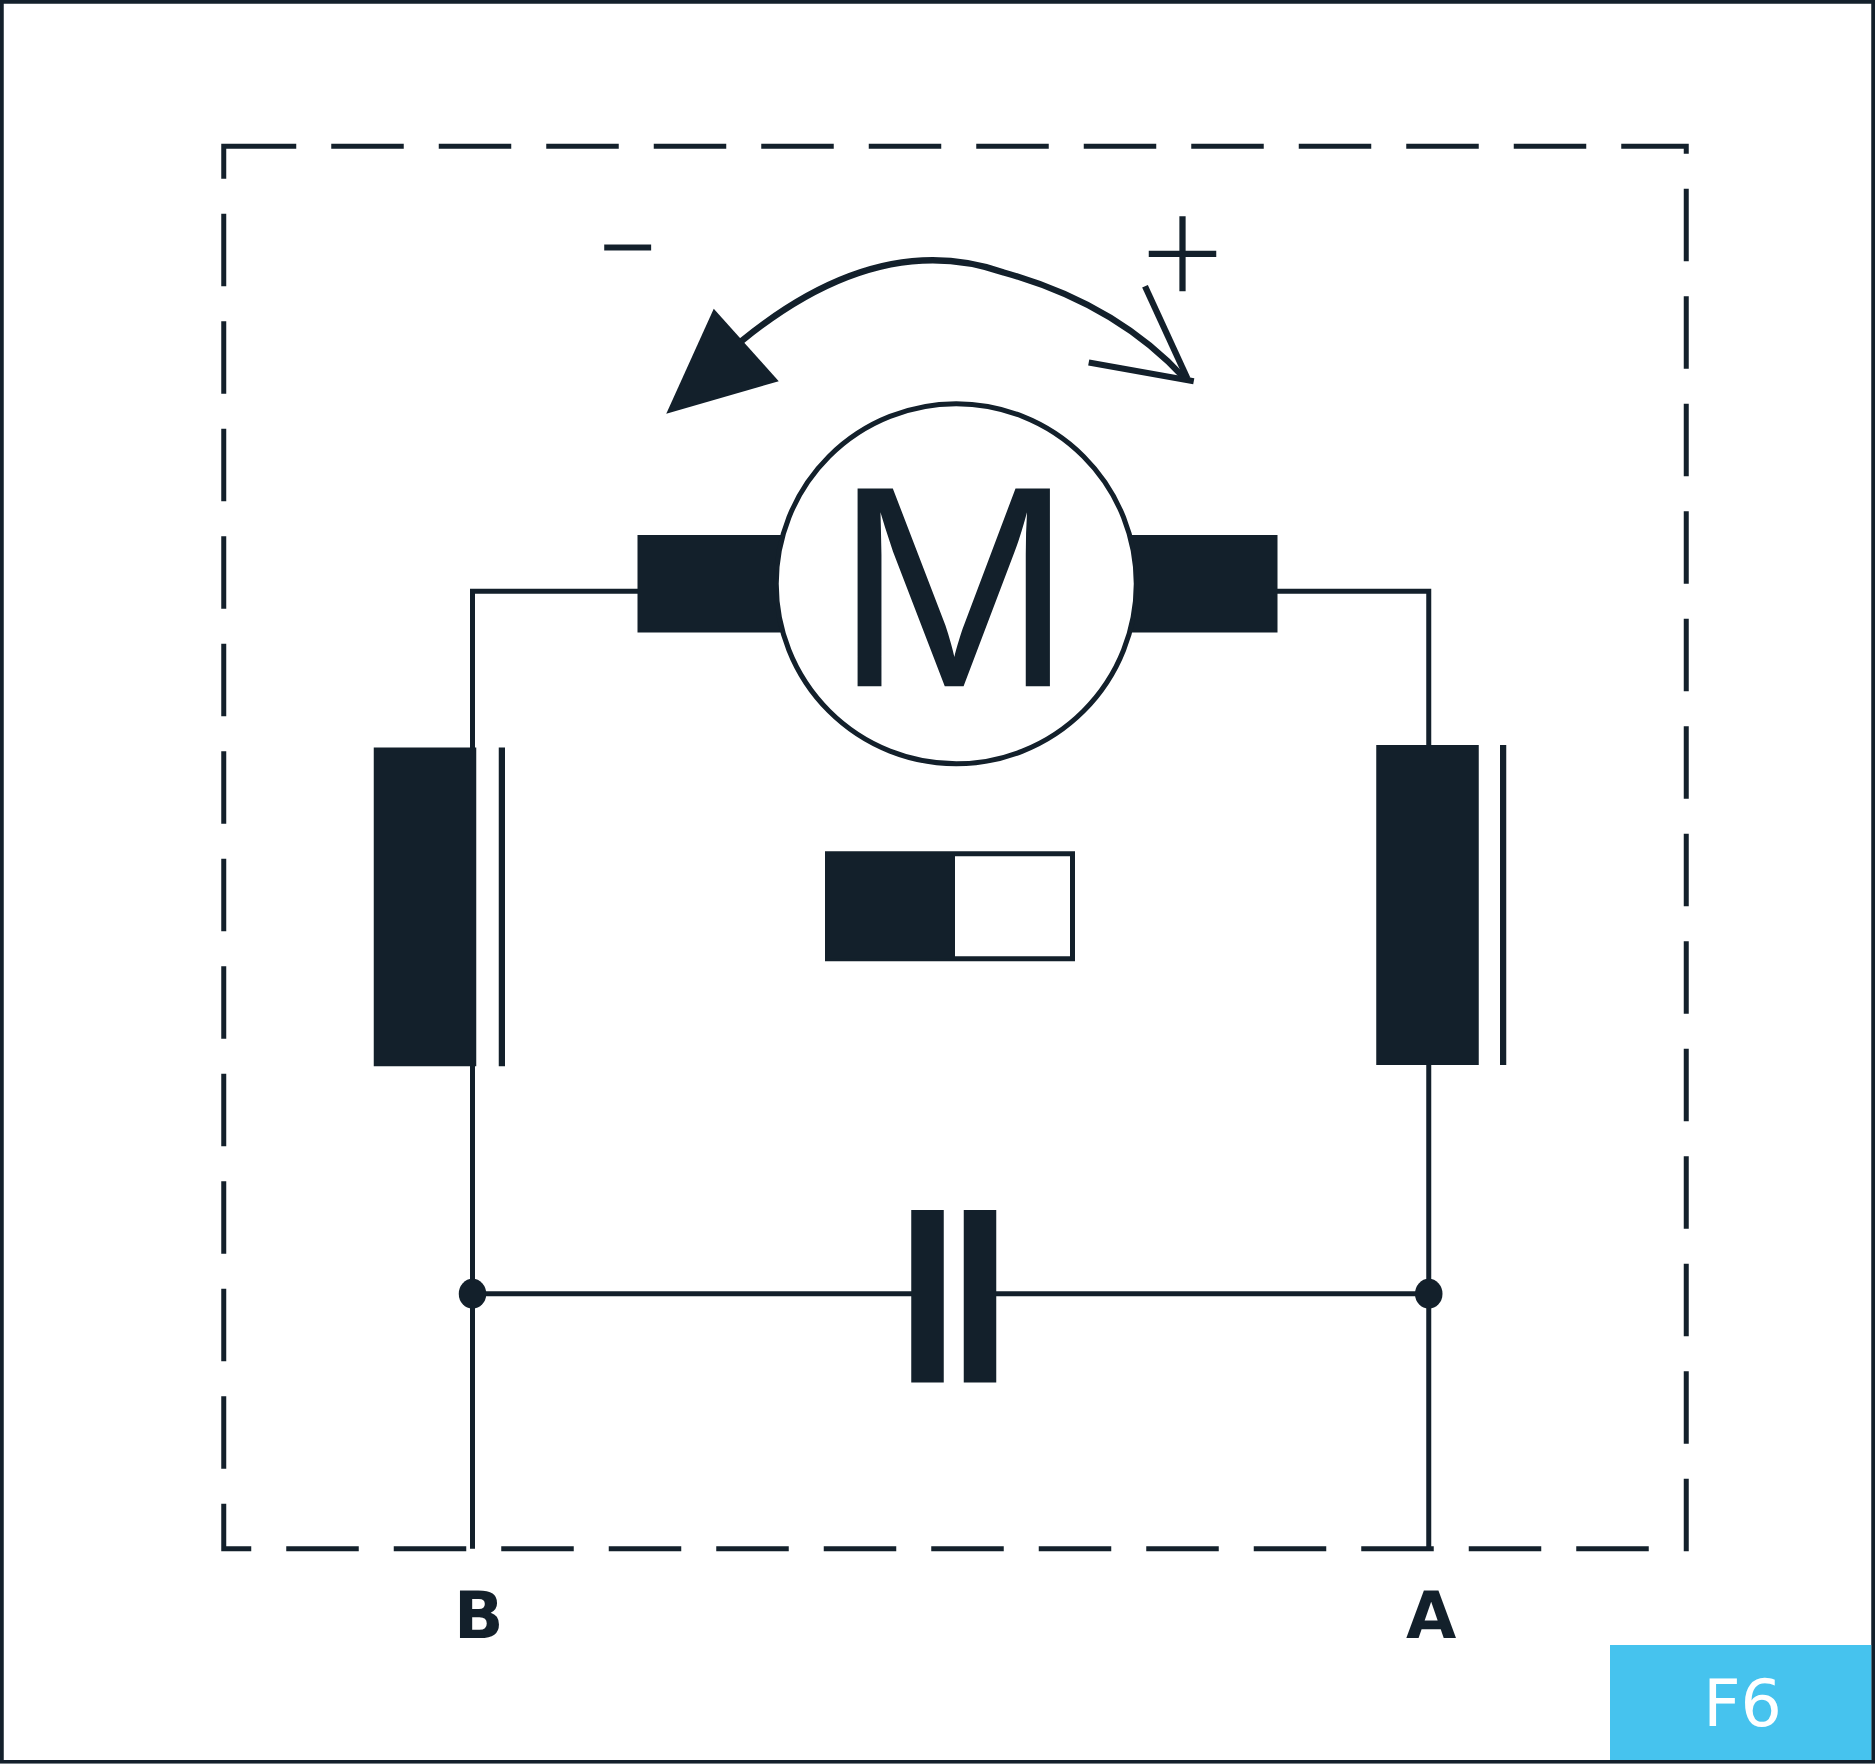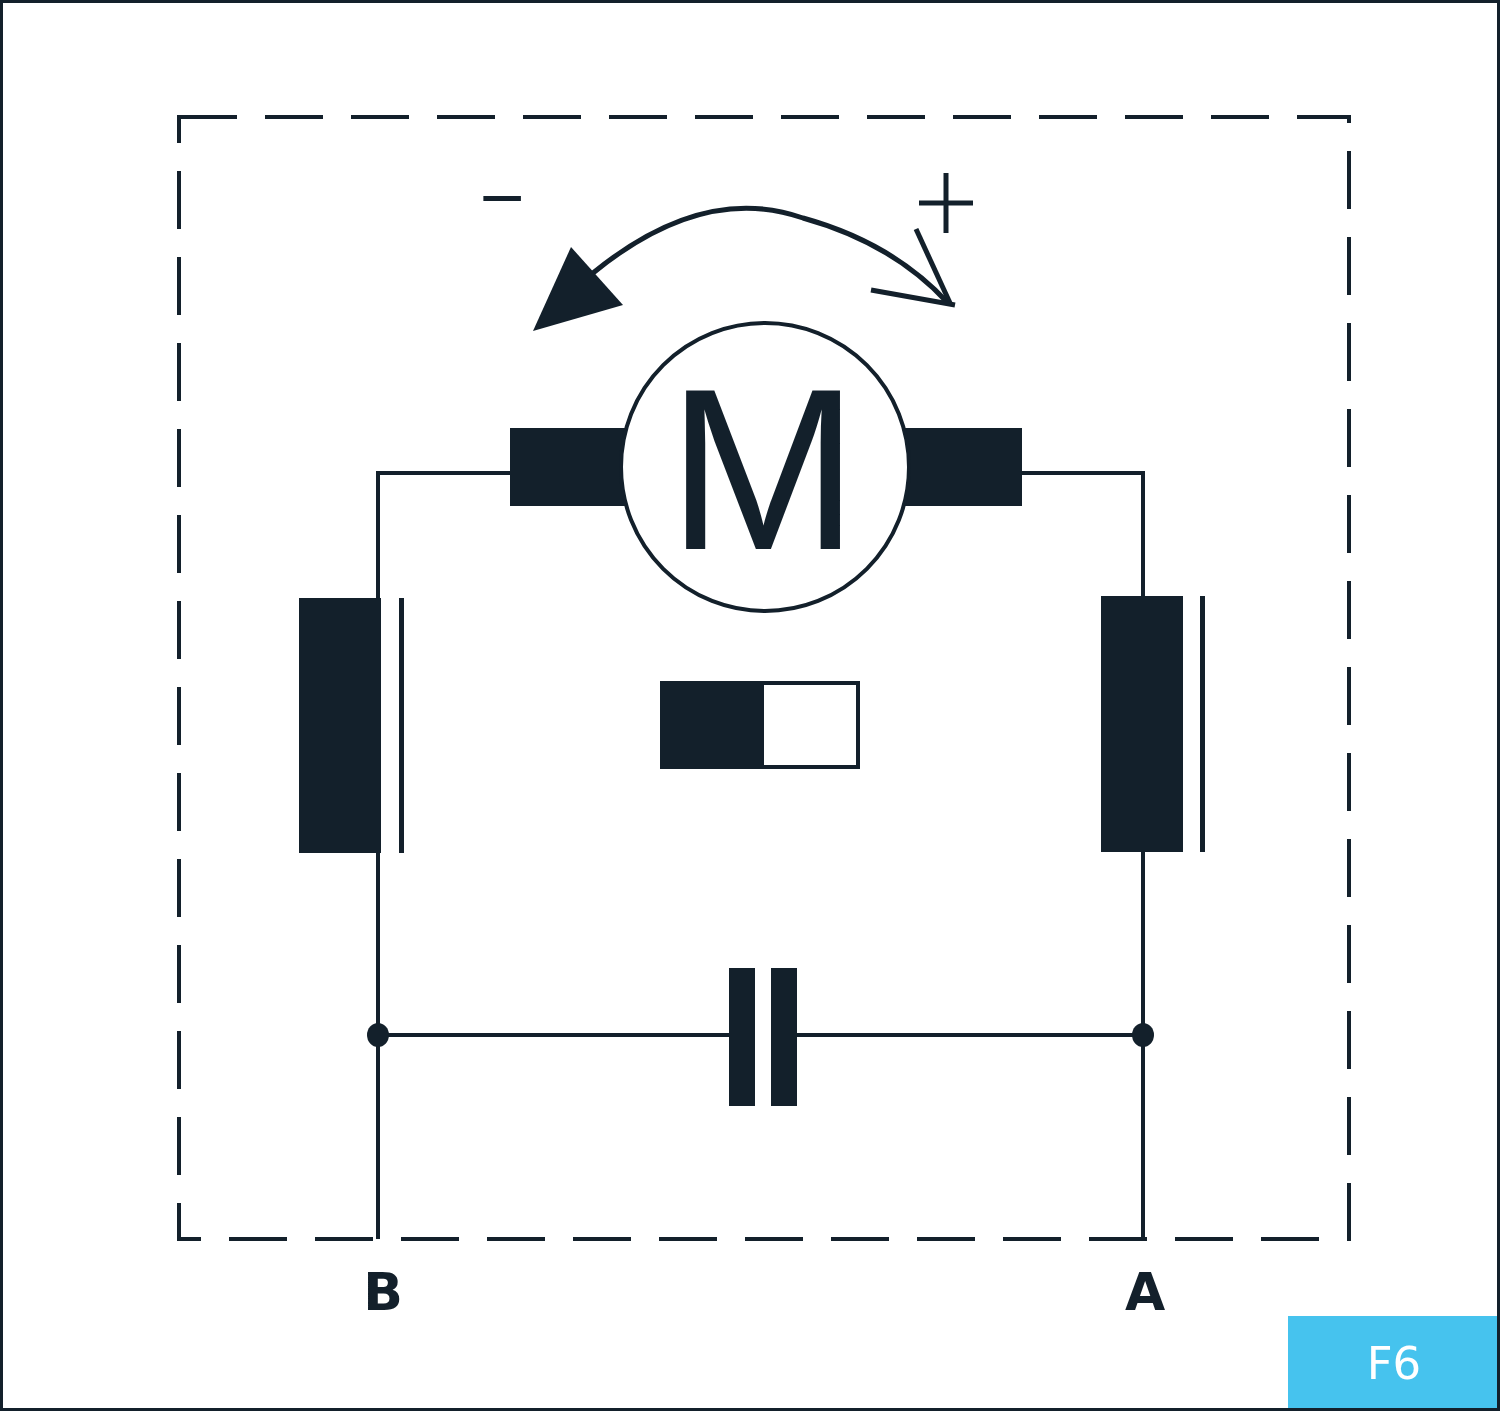--- a/index.html
+++ b/index.html
@@ -1,19 +1,19 @@
 <!DOCTYPE html>
 <html><head>
 <meta charset="utf-8">
 <style>
   html, body { margin:0; padding:0; background:#ffffff; }
   .frame { position:relative; width:1500px; height:1411px; box-sizing:border-box; border:3px solid #13202b; background:#fff; overflow:hidden; }
   svg { position:absolute; left:0; top:0; }
   .badge { position:absolute; left:1285px; top:1313px; width:212px; height:95px; background:#46c3ee; color:#fff;
-           font-family:"DejaVu Sans", sans-serif; font-size:45px; display:flex; align-items:center; justify-content:center; }
+           font-family:"DejaVu Sans", sans-serif; font-size:52px; display:flex; align-items:center; justify-content:center; }
   .term { font-family:"DejaVu Sans", sans-serif; font-weight:bold; font-size:52px; fill:#13202b; }
   .mlabel { font-family:"Liberation Sans", sans-serif; font-size:230px; fill:#13202b; }
 </style>
 </head>
 <body>
 
 <div class="frame">
   <svg width="1500" height="1411" viewBox="0 0 1500 1411">
 
     <rect x="176" y="114" width="1170" height="1122" fill="none" stroke="#13202b" stroke-width="4" stroke-dasharray="58,28"></rect>

